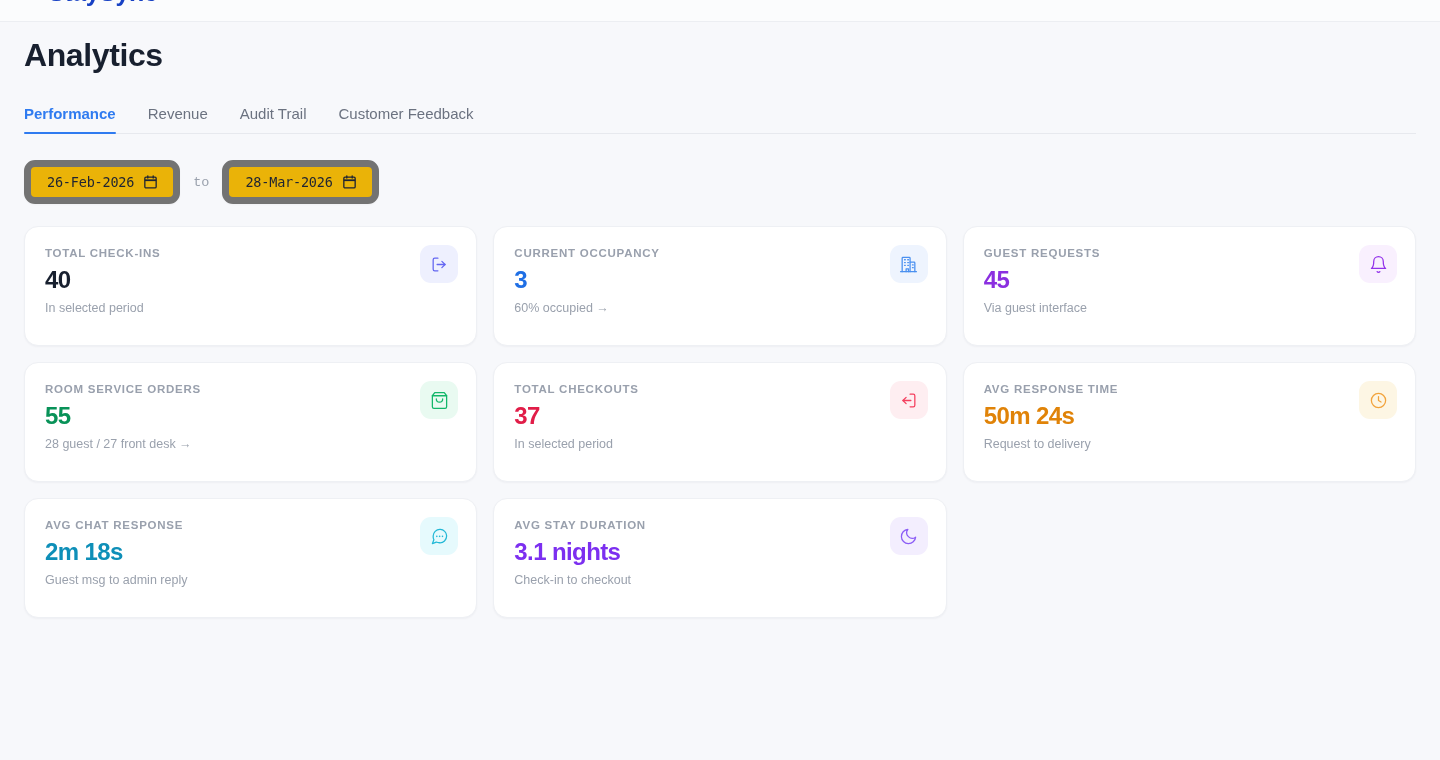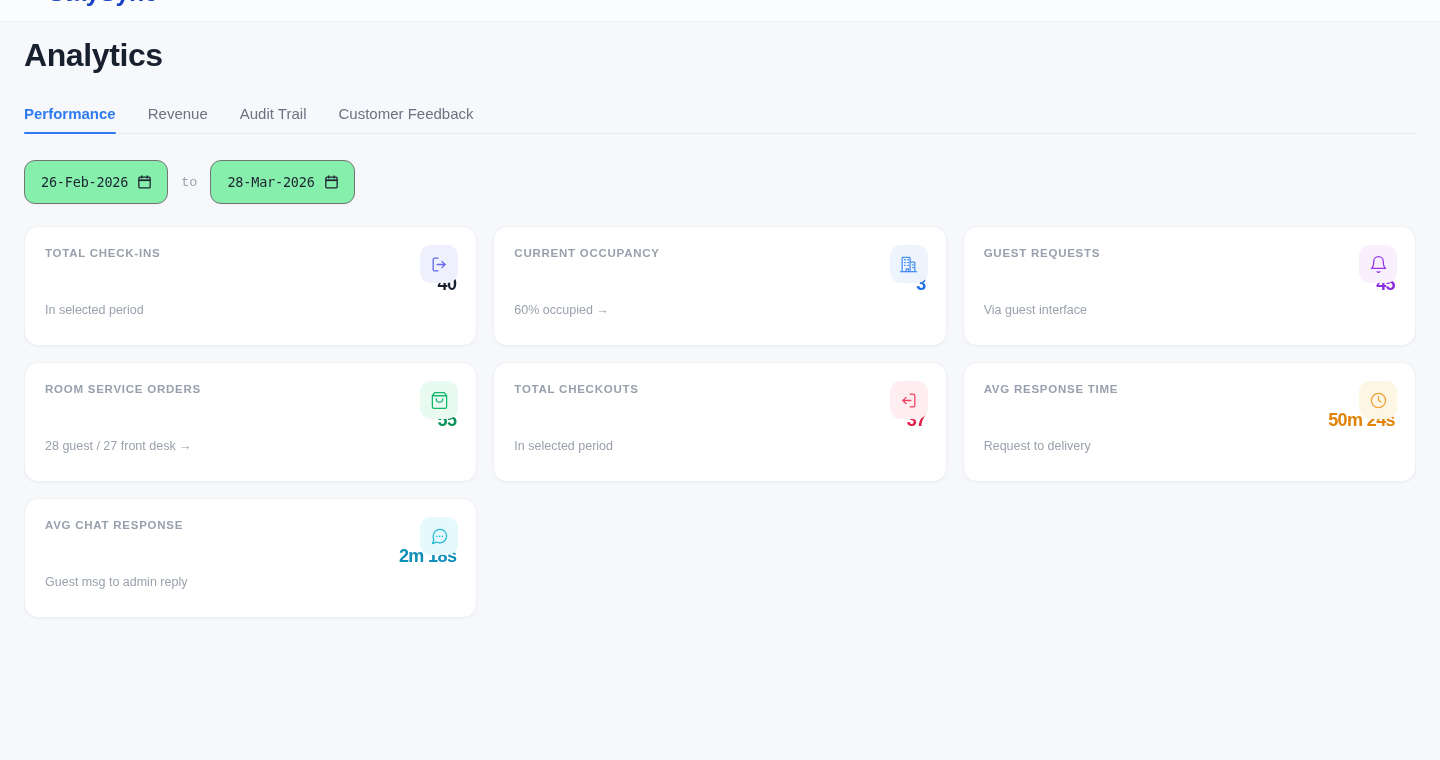--- a/index.html
+++ b/index.html
@@ -90,22 +90,22 @@
   .daterow {
     display: flex;
     align-items: center;
     gap: 13px;
     margin-top: 26px;
   }
   .date-field {
     display: flex;
     align-items: center;
     gap: 10px;
-    background: #86efac;
-    border: 1px solid #737373;
+    background: #eab308;
+    border: 7px solid #737373;
     border-radius: 11px;
     height: 44px;
     padding: 0 16px;
     box-shadow: 0 1px 2px rgba(16,24,40,0.03);
     cursor: pointer;
   }
   .date-text {
     font-family: "DejaVu Sans Mono", monospace;
     font-size: 13.5px;
     color: #1e2433;
@@ -142,27 +142,26 @@
   }
   .card-label {
     font-size: 11.5px;
     font-weight: 600;
     letter-spacing: 0.75px;
     color: #99a0ad;
     text-transform: uppercase;
     white-space: nowrap;
   }
   .card-value {
-    margin-top: 16px;
-    font-size: 18px;
+    margin-top: 8px;
+    font-size: 24px;
     font-weight: 700;
     letter-spacing: -0.6px;
     line-height: 1.05;
     white-space: nowrap;
-    text-align: right;
   }
   .card-sub {
     margin-top: 9px;
     font-size: 12.5px;
     color: #9aa1ad;
     white-space: nowrap;
   }
   .icon-tile {
     position: absolute;
     top: 18px;
@@ -299,15 +298,25 @@
         <div class="card-sub">Guest msg to admin reply</div>
         <div class="icon-tile" style="background: rgb(230, 250, 253);">
           <svg width="19" height="19" viewBox="0 0 24 24">
             <path stroke="#22b8d6" stroke-width="1.6" stroke-linecap="round" stroke-linejoin="round" fill="none" d="M21 11.5a8.4 8.4 0 0 1-9 8.4 8.9 8.9 0 0 1-4-.9L3 21l1.9-4.9A8.6 8.6 0 0 1 4 11.5a8.4 8.4 0 0 1 8.5-8.4h.5a8.4 8.4 0 0 1 8 8z"></path>
             <circle cx="8.6" cy="11.8" r="1.05" fill="#22b8d6"></circle>
             <circle cx="12.2" cy="11.8" r="1.05" fill="#22b8d6"></circle>
             <circle cx="15.8" cy="11.8" r="1.05" fill="#22b8d6"></circle>
           </svg>
         </div>
       </div>
+      <div class="card">
+        <div class="card-label">AVG STAY DURATION</div>
+        <div class="card-value" style="color: rgb(124, 47, 240);">3.1 nights</div>
+        <div class="card-sub">Check-in to checkout</div>
+        <div class="icon-tile" style="background: rgb(243, 238, 254);">
+          <svg width="19" height="19" viewBox="0 0 24 24">
+            <path stroke="#8b5cf6" stroke-width="1.6" stroke-linecap="round" stroke-linejoin="round" fill="none" d="M21 12.8A9 9 0 1 1 11.2 3a7 7 0 0 0 9.8 9.8z"></path>
+          </svg>
+        </div>
+      </div>
     </div>
 
 </div>
 
 </body></html>

